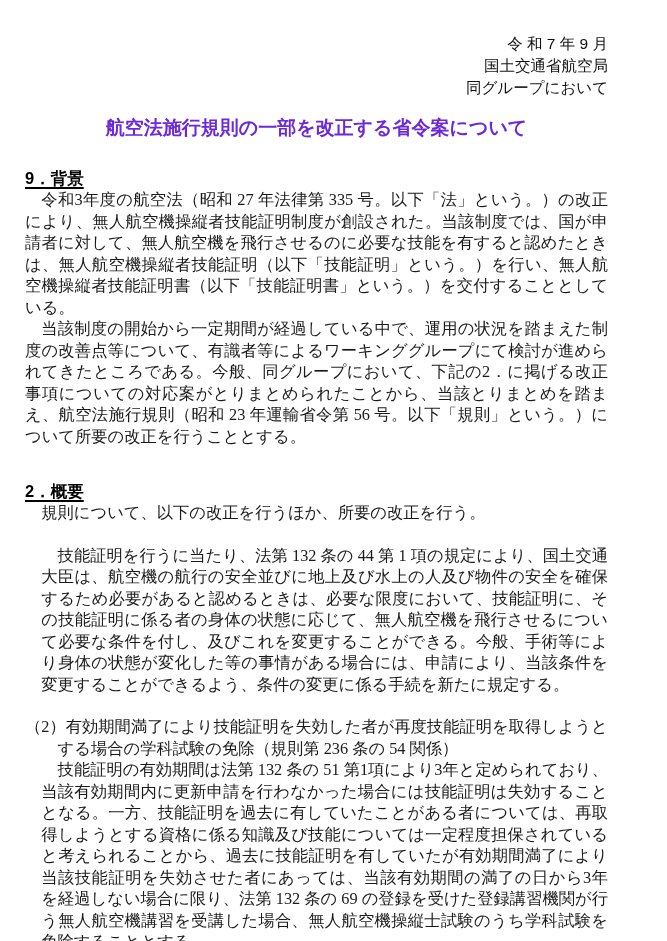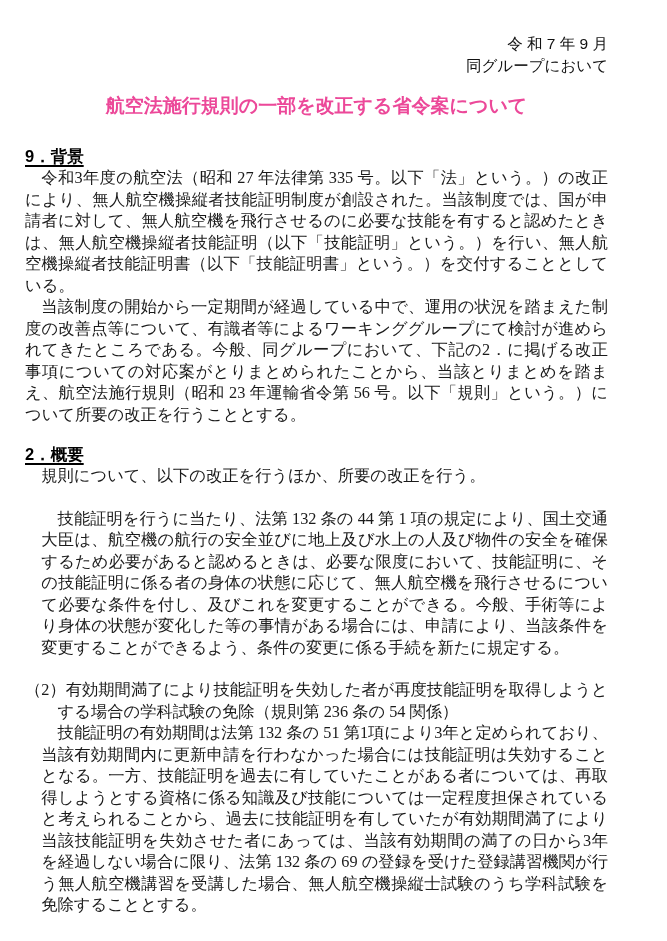--- a/index.html
+++ b/index.html
@@ -28,35 +28,35 @@
     line-height: 22px;
     color: #111111;
   }
   .doc-title {
     margin: 16px 0 0 0;
     text-align: center;
     font-family: "Liberation Sans", "DejaVu Sans", sans-serif;
     font-size: 19px;
     font-weight: 700;
     line-height: 26px;
-    color: #ec4899;
+    color: #6d28d9;
   }
   .section-heading {
     margin: 26px 0 0 0;
     font-family: "Liberation Sans", "DejaVu Sans", sans-serif;
     font-size: 16.5px;
     font-weight: 700;
     line-height: 22px;
     text-decoration: underline;
     text-underline-offset: 3px;
     text-decoration-thickness: 1.5px;
     color: #000000;
   }
   .section-heading.second {
-    margin-top: 18px;
+    margin-top: 33px;
   }
   p {
     margin: 0;
     text-align: justify;
   }
   .para {
     text-indent: 1em;
   }
   .intro {
     text-indent: 1em;
@@ -73,20 +73,21 @@
     text-indent: 1em;
   }
 </style>
 </head>
 <body>
 
 <div class="page">
 
   <div class="doc-header">
     <div>令 和 7 年 9 月</div>
+    <div>国土交通省航空局</div>
     <div>同グループにおいて</div>
   </div>
 
   <h1 class="doc-title">航空法施行規則の一部を改正する省令案について</h1>
 
   <section>
     <h2 class="section-heading">9．背景</h2>
     <p class="para">令和3年度の航空法（昭和 27 年法律第 335 号。以下「法」という。）の改正により、無人航空機操縦者技能証明制度が創設された。当該制度では、国が申請者に対して、無人航空機を飛行させるのに必要な技能を有すると認めたときは、無人航空機操縦者技能証明（以下「技能証明」という。）を行い、無人航空機操縦者技能証明書（以下「技能証明書」という。）を交付することとしている。</p>
     <p class="para">当該制度の開始から一定期間が経過している中で、運用の状況を踏まえた制度の改善点等について、有識者等によるワーキンググループにて検討が進められてきたところである。今般、同グループにおいて、下記の2．に掲げる改正事項についての対応案がとりまとめられたことから、当該とりまとめを踏まえ、航空法施行規則（昭和 23 年運輸省令第 56 号。以下「規則」という。）について所要の改正を行うこととする。</p>
   </section>

